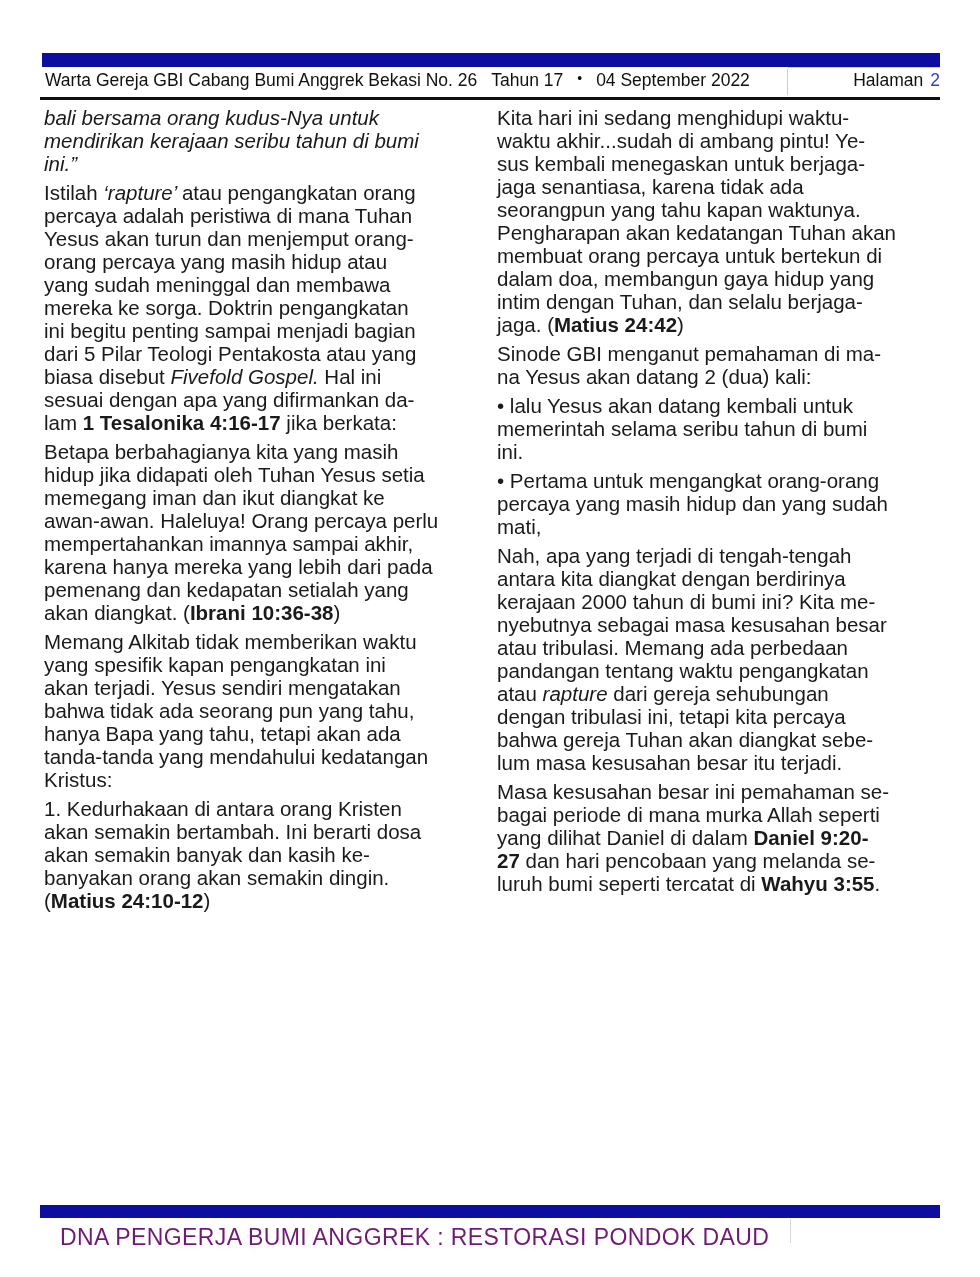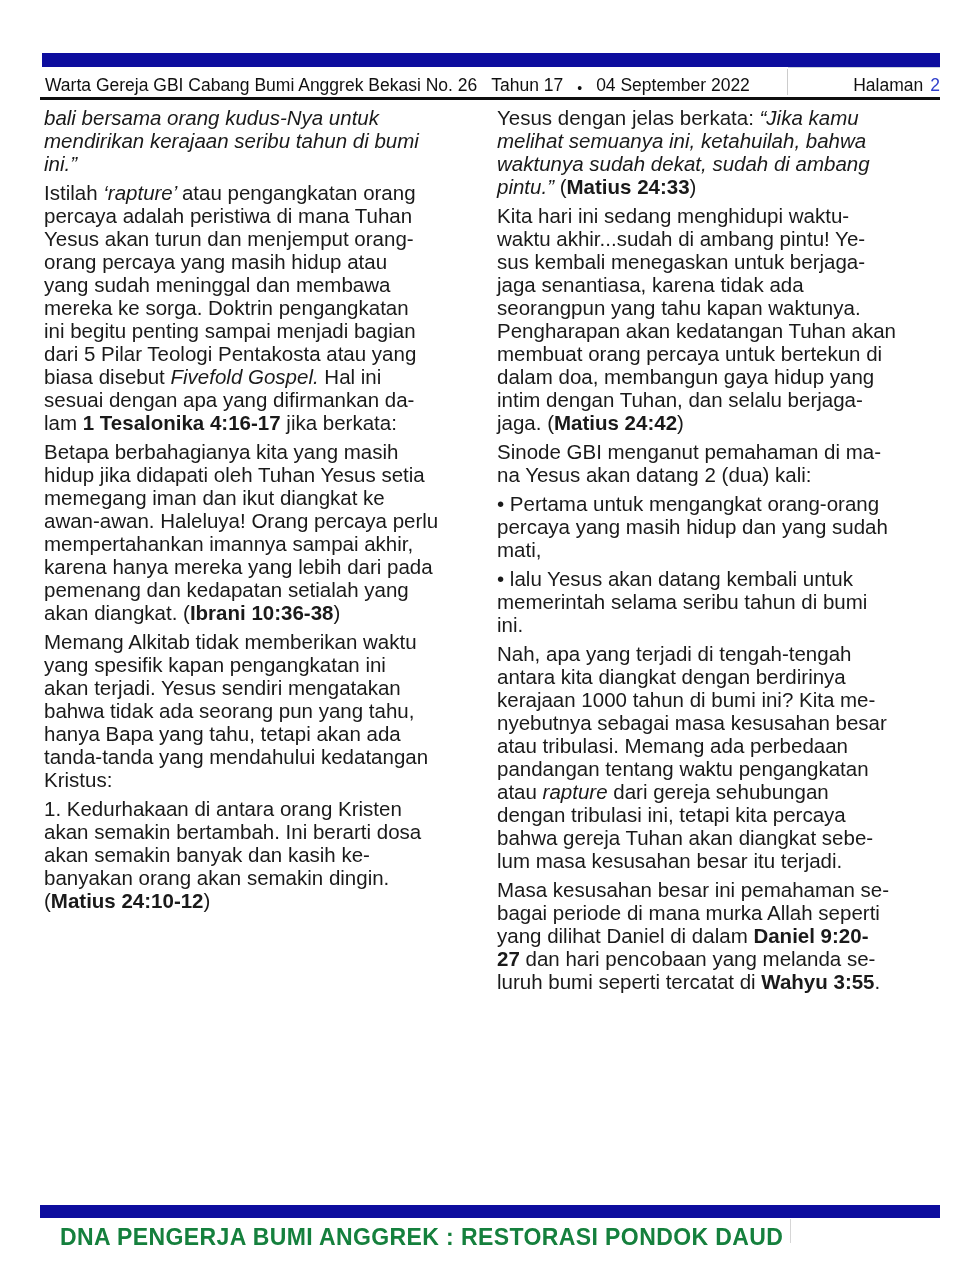--- a/index.html
+++ b/index.html
@@ -7,21 +7,21 @@
     width:980px; height:1277px; position:relative; background:#ffffff;
     font-family:"Liberation Sans", sans-serif; overflow:hidden;
   }
   .page { position:absolute; inset:0; background:#ffffff; }
 
   
   .topbar { position:absolute; left:42px; top:53px; width:898px; height:14px; background:#0d0d9e; }
   .hcell-top-line { position:absolute; left:788px; top:67px; width:152px; height:1px; background:#c9d2de; }
   .header-row {
     position:absolute; left:45px; top:70px; width:895px; height:26px;
-    display:flex; align-items:flex-end; font-size:17.5px; color:#101010;
+    display:flex; align-items:flex-start; font-size:17.5px; color:#101010;
   }
   .header-row .sep { margin:0 14px; font-size:14px; }
   .header-row .tahun { margin-left:14px; }
   .header-row .date { }
   .header-row .spacer { flex:1; }
   .page-num { color:#3140cc; margin-left:7px; }
   .hdivider { position:absolute; left:787px; top:69px; width:1px; height:26px; background:#cccccc; }
   .hrule { position:absolute; left:40px; top:97px; width:900px; height:3px; background:#0e0e0e; }
 
   
@@ -34,21 +34,21 @@
   .col p { margin:0 0 6px 0; white-space:pre-line; }
   .col p:last-child { margin-bottom:0; }
   .it { font-style:italic;margin-top:23px; }
   .bd { font-weight:bold; }
 
   
   .footbar { position:absolute; left:40px; top:1205px; width:900px; height:13px; background:#0d0d9e; }
   .fdivider { position:absolute; left:790px; top:1219px; width:1px; height:24px; background:#d6d6d6; }
   .footer-text {
     position:absolute; left:60px; top:1224px;
-    font-size:23px; font-weight:bold; letter-spacing:0.4px; color:#15803d;
+    font-size:23px; font-weight:normal; letter-spacing:0.4px; color:#701a75;
   }
 </style>
 </head>
 <body>
 
 <div class="page">
 
   <div class="topbar"></div>
   <div class="hcell-top-line"></div>
 
@@ -96,45 +96,41 @@
 hanya Bapa yang tahu, tetapi akan ada
 tanda-tanda yang mendahului kedatangan
 Kristus:</span></p>
       <p><span>1. Kedurhakaan di antara orang Kristen
 akan semakin bertambah. Ini berarti dosa
 akan semakin banyak dan kasih ke-
 banyakan orang akan semakin dingin.
 (</span><span class="bd">Matius 24:10-12</span><span>)</span></p>
     </div>
   <div class="col col-right">
-      <p><span>Yesus dengan jelas berkata:  </span><span class="it">“Jika kamu
-melihat semuanya ini, ketahuilah, bahwa
-waktunya sudah dekat, sudah di ambang
-pintu.”</span><span> (</span><span class="bd">Matius 24:33</span><span>)</span></p>
       <p><span>Kita hari ini sedang menghidupi waktu-
 waktu akhir...sudah di ambang pintu! Ye-
 sus kembali menegaskan untuk berjaga-
 jaga senantiasa, karena tidak ada
 seorangpun yang tahu kapan waktunya.
 Pengharapan akan kedatangan Tuhan akan
 membuat orang percaya untuk bertekun di
 dalam doa, membangun gaya hidup yang
 intim dengan Tuhan, dan selalu berjaga-
 jaga. (</span><span class="bd">Matius 24:42</span><span>)</span></p>
       <p><span>Sinode GBI menganut pemahaman di ma-
 na Yesus akan datang 2 (dua) kali:</span></p>
+      <p><span>• lalu Yesus akan datang kembali untuk
+memerintah selama seribu tahun di bumi
+ini.</span></p>
       <p><span>• Pertama untuk mengangkat orang-orang
 percaya yang masih hidup dan yang sudah
 mati,</span></p>
-      <p><span>• lalu Yesus akan datang kembali untuk
-memerintah selama seribu tahun di bumi
-ini.</span></p>
       <p><span>Nah, apa yang terjadi di tengah-tengah
 antara kita diangkat dengan berdirinya
-kerajaan 1000 tahun di bumi ini? Kita me-
+kerajaan 2000 tahun di bumi ini? Kita me-
 nyebutnya sebagai masa kesusahan besar
 atau tribulasi. Memang ada perbedaan
 pandangan tentang waktu pengangkatan
 atau </span><span class="it">rapture</span><span> dari gereja sehubungan
 dengan tribulasi ini, tetapi kita percaya
 bahwa gereja Tuhan akan diangkat sebe-
 lum masa kesusahan besar itu terjadi.</span></p>
       <p><span>Masa kesusahan besar ini pemahaman se-
 bagai periode di mana murka Allah seperti
 yang dilihat Daniel di dalam </span><span class="bd">Daniel 9:20-

